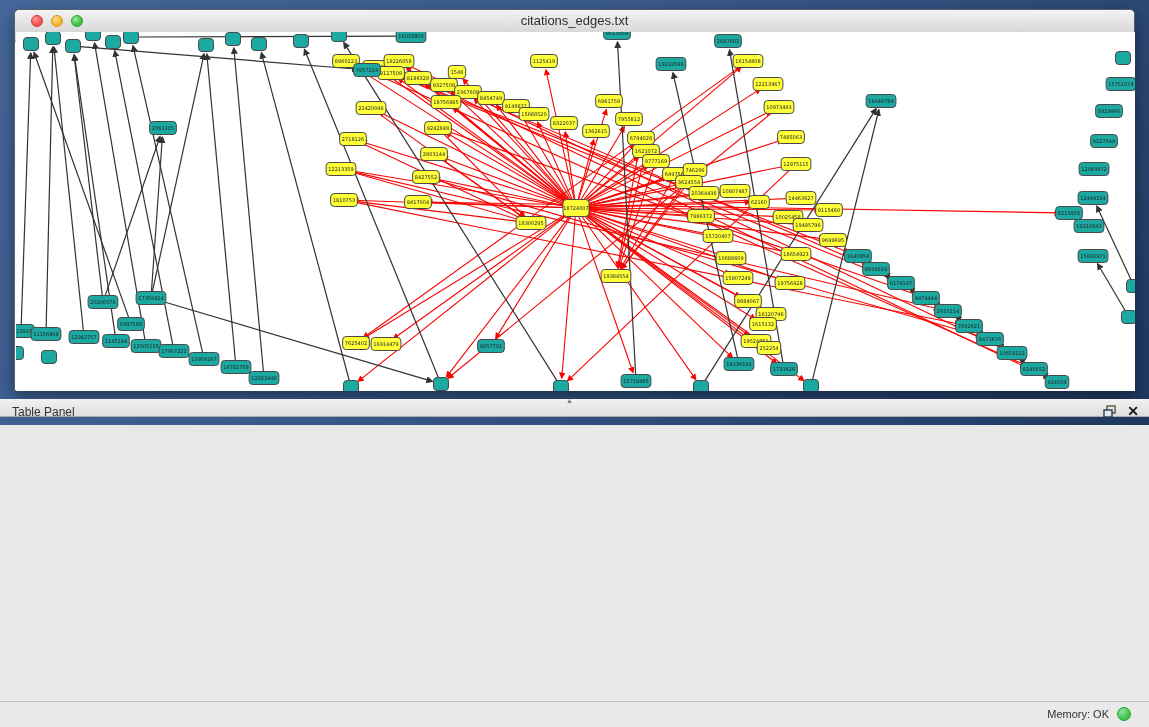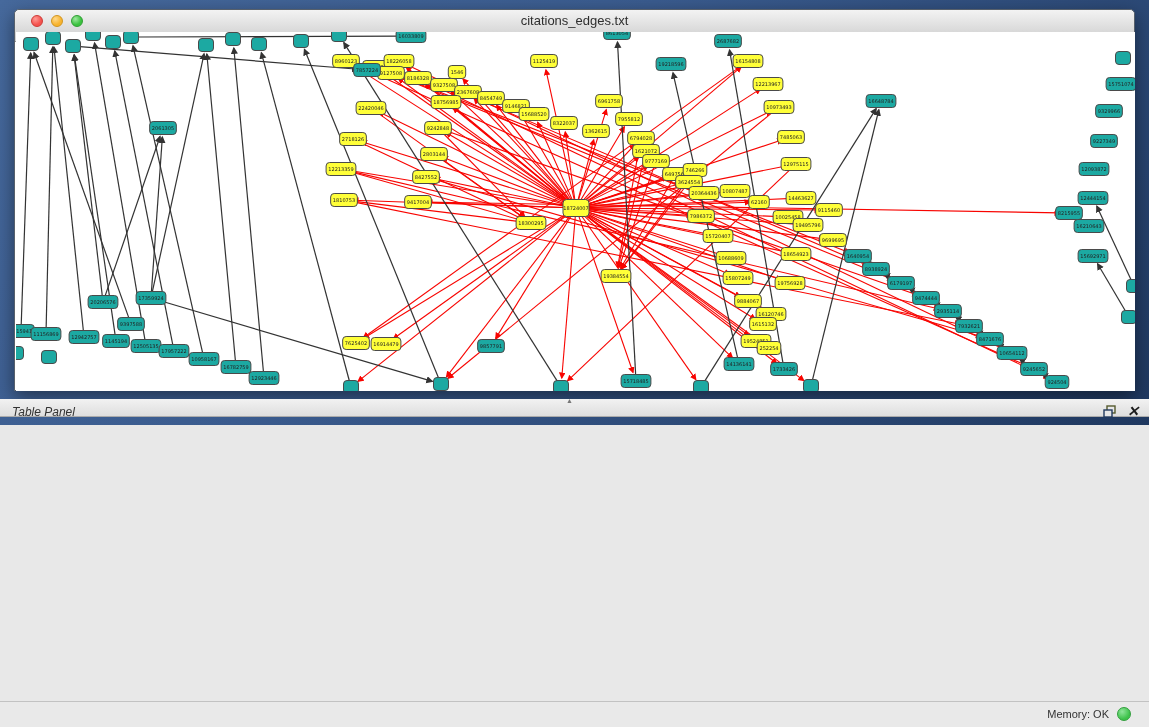--- a/index.html
+++ b/index.html
@@ -19,21 +19,21 @@
   #tl-min   { left:36px;  background:radial-gradient(circle at 35% 30%, #ffd98a,#f7b32e 60%); border:1px solid #d2951f; }
   #tl-zoom  { left:56px;  background:radial-gradient(circle at 35% 30%, #9fe8a0,#3bc23f 60%); border:1px solid #2f9e33; }
   #win-title { position:absolute; left:0; right:0; top:3px; text-align:center;
                font-size:13px; color:#2e2e2e; }
   #graph-canvas { position:absolute; left:1px; top:22px; width:1119px; height:359px;
                   background:#fff; overflow:hidden; }
   .node-label { font-family:"DejaVu Sans", sans-serif; font-size:5px; fill:#222; }
 
   
   #panel-header { position:absolute; left:0; top:399px; width:1149px; height:18px;
-                  background:linear-gradient(#f2f2f2,#dedede); border-bottom:1px solid #ababab;font-style:italic; }
+                  background:linear-gradient(#f2f2f2,#dedede); border-bottom:1px solid #ababab; }
   #panel-title  { position:absolute; left:12px; top:6px; font-size:12px; color:#333; }
   #splitter-arrow { position:absolute; left:566px; top:-2px; font-size:7px; color:#777; }
   #float-icon { position:absolute; right:32px; top:6px; width:14px; height:13px; }
   #close-icon { position:absolute; right:10px; top:4px; font-size:14px; font-weight:bold; color:#1b1b1b; }
 
   #panel-body { position:absolute; left:0; top:425px; width:1149px; height:302px; background:#e8e8e8; }
 
   
   #status-bar { position:absolute; left:0; top:701px; width:1149px; height:42px;
                 background:#e9e9e9; border-top:1px solid #c2c2c2; }

